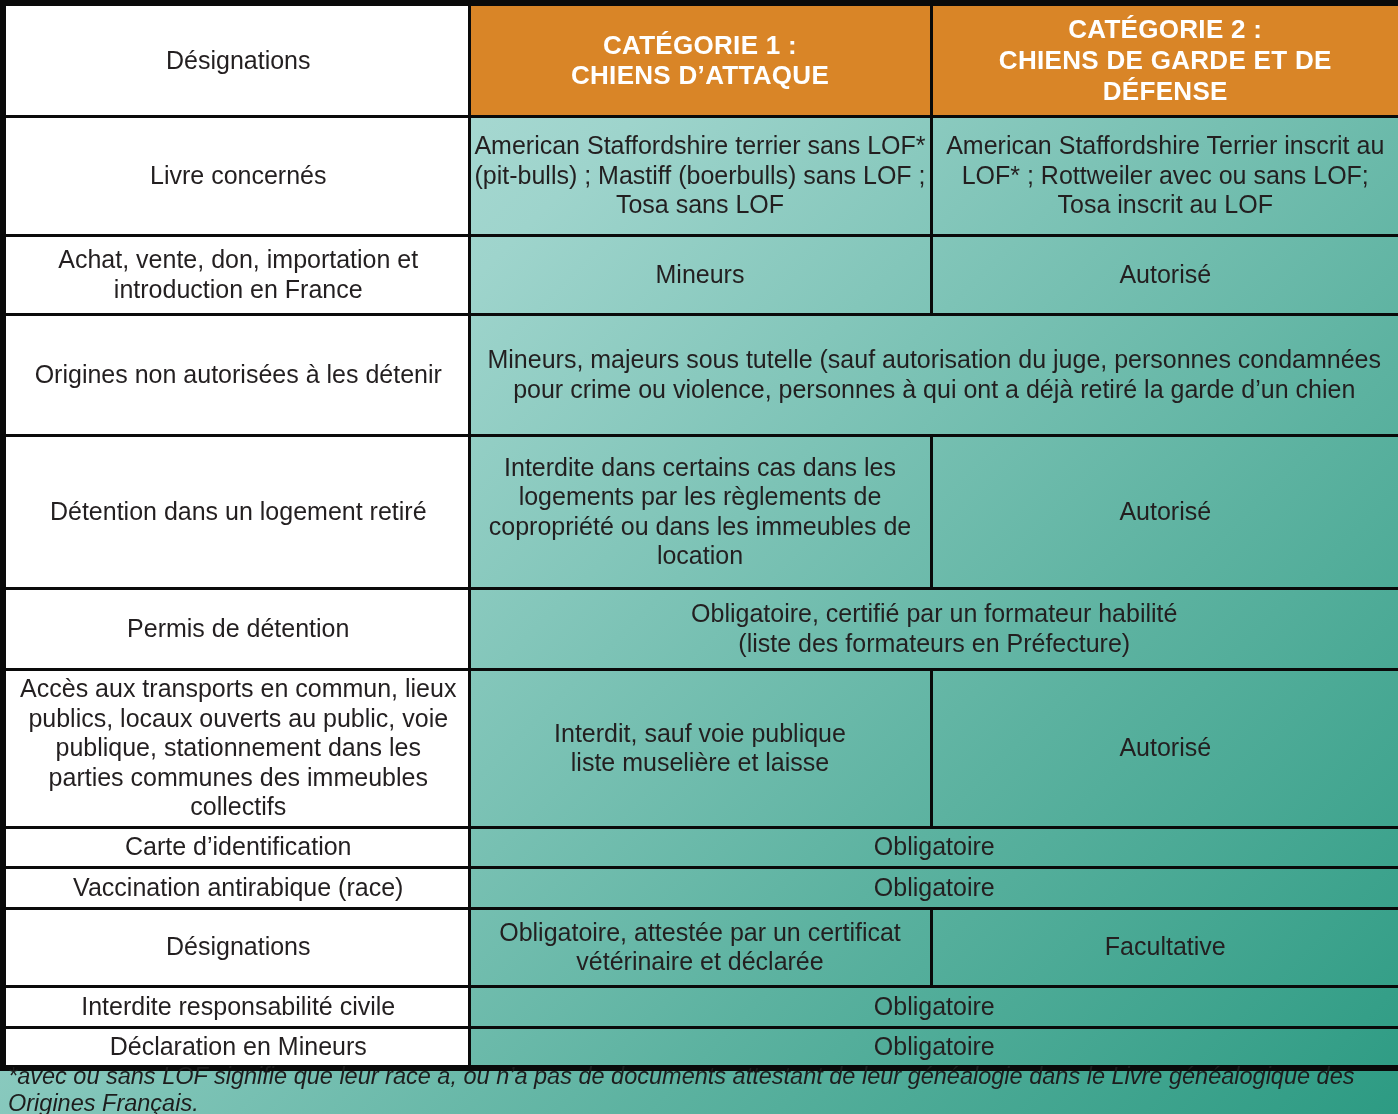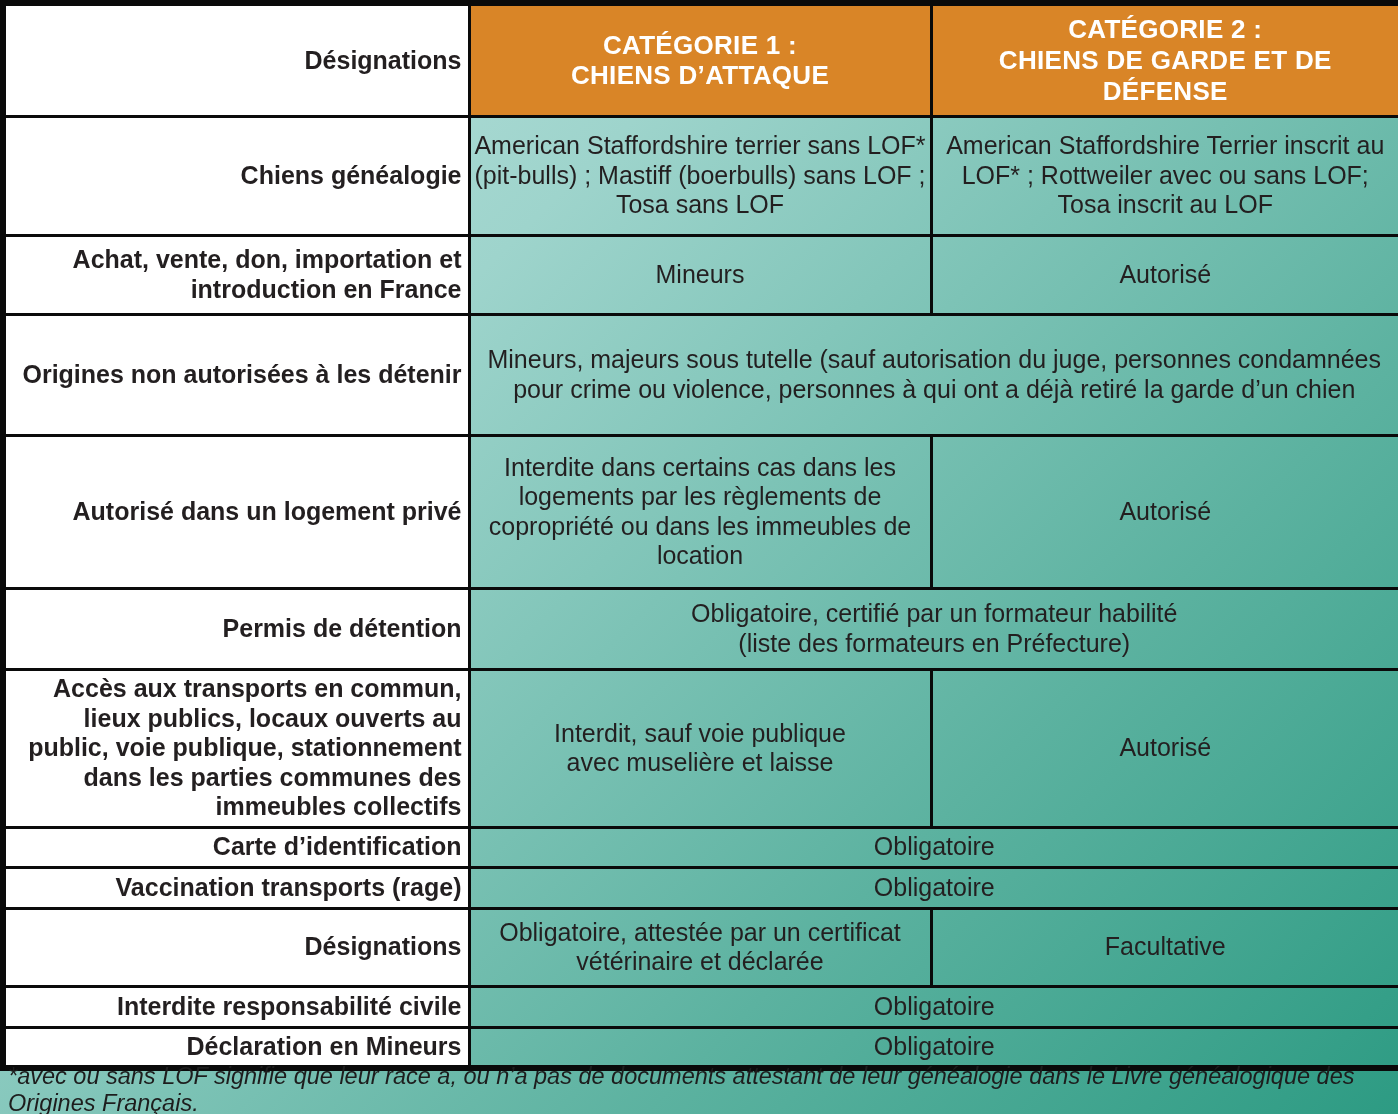--- a/index.html
+++ b/index.html
@@ -21,22 +21,22 @@
   #dog-table th,#dog-table td{
     border:3px solid #0a0a0a;
     font-size:25px;
     line-height:1.18;
     vertical-align:middle;
     white-space:pre-line;
     overflow:hidden;
   }
   #dog-table th.rowlabel{
     background:#ffffff;
-    font-weight:bold;
-    text-align:right;
+    font-weight:normal;
+    text-align:center;
     padding:2px 6px 2px 9px;
   }
   #dog-table th.cathead{
     background:#d98527;
     color:#ffffff;
     font-weight:bold;
     text-align:center;
     font-size:26px;
     letter-spacing:0.3px;
     padding:2px 6px;
@@ -83,55 +83,55 @@
       <tr>
         <th class="rowlabel">Désignations</th>
         <th class="cathead">CATÉGORIE 1 :
 CHIENS D’ATTAQUE</th>
         <th class="cathead">CATÉGORIE 2 :
 CHIENS DE GARDE ET DE DÉFENSE</th>
       </tr>
     </thead>
     <tbody id="table-body">
         <tr>
-          <th class="rowlabel">Chiens généalogie</th>
+          <th class="rowlabel">Livre concernés</th>
           <td>American Staffordshire terrier sans LOF* (pit-bulls) ; Mastiff (boerbulls) sans LOF ; Tosa sans LOF</td>
           <td>American Staffordshire Terrier inscrit au LOF* ; Rottweiler avec ou sans LOF; Tosa inscrit au LOF</td>
         </tr>
         <tr>
           <th class="rowlabel">Achat, vente, don, importation et introduction en France</th>
           <td>Mineurs</td>
           <td>Autorisé</td>
         </tr>
         <tr>
           <th class="rowlabel">Origines non autorisées à les détenir</th>
           <td colspan="2">Mineurs, majeurs sous tutelle (sauf autorisation du juge, personnes condamnées pour crime ou violence, personnes à qui ont a déjà retiré la garde d’un chien</td>
         </tr>
         <tr>
-          <th class="rowlabel">Autorisé dans un logement privé</th>
+          <th class="rowlabel">Détention dans un logement retiré</th>
           <td>Interdite dans certains cas dans les logements par les règlements de copropriété ou dans les immeubles de location</td>
           <td>Autorisé</td>
         </tr>
         <tr>
           <th class="rowlabel">Permis de détention</th>
           <td colspan="2">Obligatoire, certifié par un formateur habilité
 (liste des formateurs en Préfecture)</td>
         </tr>
         <tr>
           <th class="rowlabel">Accès aux transports en commun, lieux publics, locaux ouverts au public, voie publique, stationnement dans les parties communes des immeubles collectifs</th>
           <td>Interdit, sauf voie publique
-avec muselière et laisse</td>
+liste muselière et laisse</td>
           <td>Autorisé</td>
         </tr>
         <tr>
           <th class="rowlabel">Carte d’identification</th>
           <td colspan="2">Obligatoire</td>
         </tr>
         <tr>
-          <th class="rowlabel">Vaccination transports (rage)</th>
+          <th class="rowlabel">Vaccination antirabique (race)</th>
           <td colspan="2">Obligatoire</td>
         </tr>
         <tr>
           <th class="rowlabel">Désignations</th>
           <td>Obligatoire, attestée par un certificat vétérinaire et déclarée</td>
           <td>Facultative</td>
         </tr>
         <tr>
           <th class="rowlabel">Interdite responsabilité civile</th>
           <td colspan="2">Obligatoire</td>

